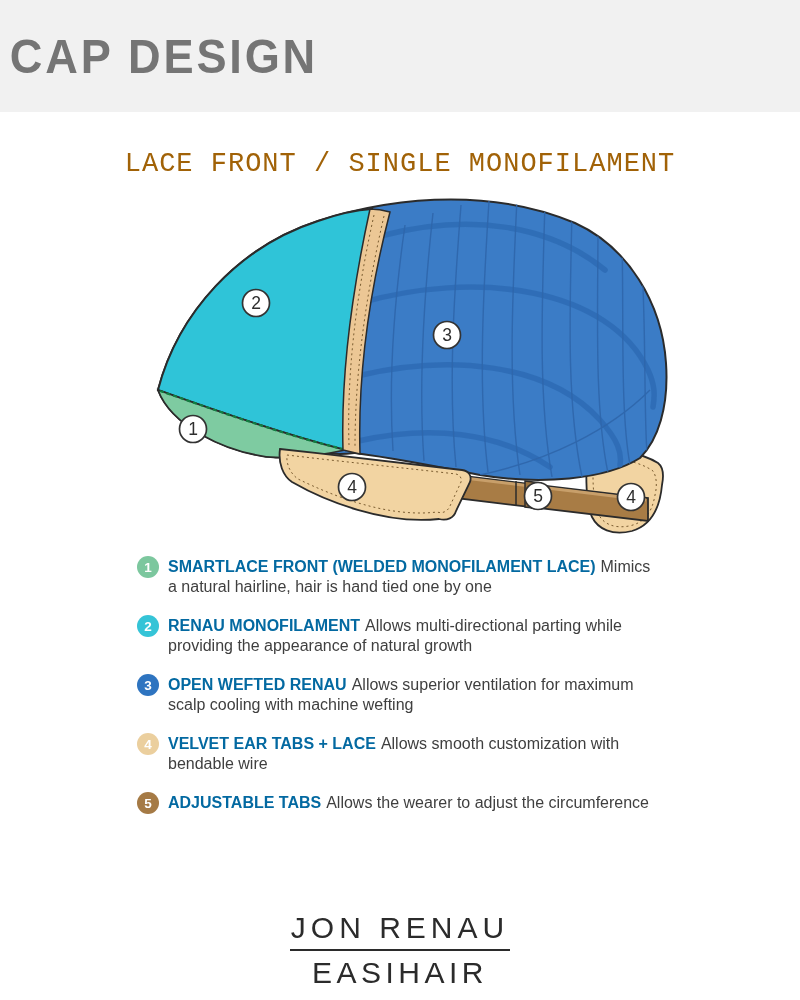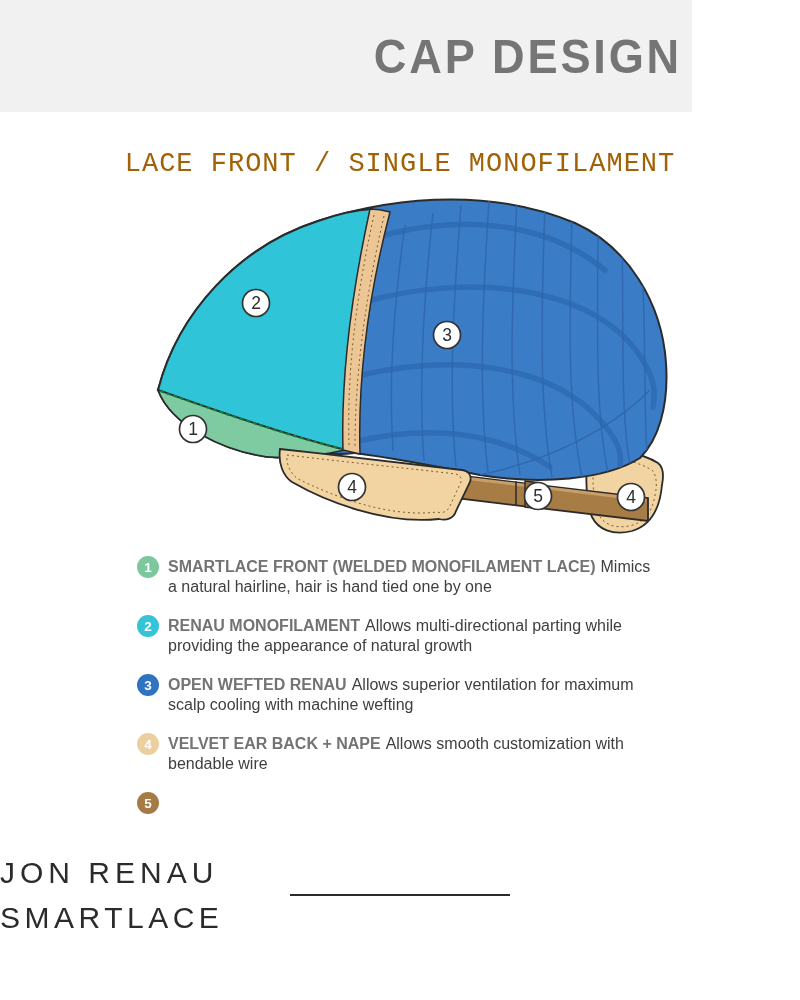--- a/index.html
+++ b/index.html
@@ -1,22 +1,22 @@
 <!DOCTYPE html>
 <html><head>
 <meta charset="utf-8">
 <style>
   html,body{margin:0;padding:0}
   body{
     width:800px;height:1000px;position:relative;overflow:hidden;
     background:#ffffff;font-family:"Liberation Sans",sans-serif;
   }
   .header-band{
-    position:absolute;top:0;left:0;width:692px;height:112px;
-    background:#f1f1f1;display:flex;align-items:center;justify-content:flex-end;
+    position:absolute;top:0;left:0;width:800px;height:112px;
+    background:#f1f1f1;display:flex;align-items:center;justify-content:flex-start;
   }
   .header-band h1{
     margin:0;font-size:48px;font-weight:bold;letter-spacing:3px;
     color:#757575;transform:scaleX(.94);white-space:nowrap;
   }
   .subtitle{
     position:absolute;top:149px;left:0;width:800px;margin:0;text-align:center;
     font-size:27px;font-weight:400;letter-spacing:1px;color:#a16207;white-space:nowrap;font-family:Liberation Mono, monospace;
   }
   .diagram-wrap{position:absolute;left:150px;top:195px;width:520px;height:350px}
@@ -24,23 +24,23 @@
   .callout-num{font-size:17.5px;fill:#2e2e2e;text-anchor:middle;font-family:"Liberation Sans",sans-serif}
 
   .legend{position:absolute;left:137px;top:556px;width:530px}
   .legend-row{display:flex;align-items:flex-start;gap:9px;margin-bottom:18px}
   .badge{
     flex:0 0 auto;width:22px;height:22px;border-radius:50%;
     color:#ffffff;font-size:13.5px;font-weight:bold;
     display:flex;align-items:center;justify-content:center;
   }
   .legend-text{margin:0;font-size:16px;line-height:20px;color:#3f3f3f;width:494px;padding-top:1px}
-  .legend-term{color:#737373;font-weight:bold;margin-right:5px}
+  .legend-term{color:#0369a1;font-weight:bold;margin-right:5px}
 
-  .brand{position:absolute;top:856px;left:0;width:800px;text-align:left;color:#2b2b2b}
+  .brand{position:absolute;top:911px;left:0;width:800px;text-align:center;color:#2b2b2b}
   .brand-top{font-size:30px;font-weight:400;letter-spacing:5px;white-space:nowrap}
   .brand-rule{width:220px;height:2px;background:#2b2b2b;margin:4px auto 5px}
   .brand-bottom{font-size:30px;font-weight:400;letter-spacing:4.5px;white-space:nowrap}
 </style>
 </head>
 <body>
 
 <header class="header-band">
   <h1>CAP DESIGN</h1>
 </header>
@@ -144,24 +144,25 @@
   <div class="legend-row">
     <span class="badge" style="background-color: rgb(53, 196, 215);">2</span>
     <p class="legend-text"><b class="legend-term">RENAU MONOFILAMENT</b><span>Allows multi-directional parting while providing the appearance of natural growth</span></p>
   </div>
   <div class="legend-row">
     <span class="badge" style="background-color: rgb(46, 116, 192);">3</span>
     <p class="legend-text"><b class="legend-term">OPEN WEFTED RENAU</b><span>Allows superior ventilation for maximum scalp cooling  with machine wefting</span></p>
   </div>
   <div class="legend-row">
     <span class="badge" style="background-color: rgb(235, 207, 158);">4</span>
-    <p class="legend-text"><b class="legend-term">VELVET EAR BACK + NAPE</b><span>Allows smooth customization with bendable wire</span></p>
+    <p class="legend-text"><b class="legend-term">VELVET EAR TABS + LACE</b><span>Allows smooth customization with bendable wire</span></p>
   </div>
   <div class="legend-row">
     <span class="badge" style="background-color: rgb(165, 122, 69);">5</span>
+    <p class="legend-text"><b class="legend-term">ADJUSTABLE TABS</b><span>Allows the wearer to adjust the circumference</span></p>
   </div>
 </div>
 
 <div class="brand">
   <div class="brand-top">JON RENAU</div>
   <div class="brand-rule"></div>
-  <div class="brand-bottom">SMARTLACE</div>
+  <div class="brand-bottom">EASIHAIR</div>
 </div>
 
 </body></html>

